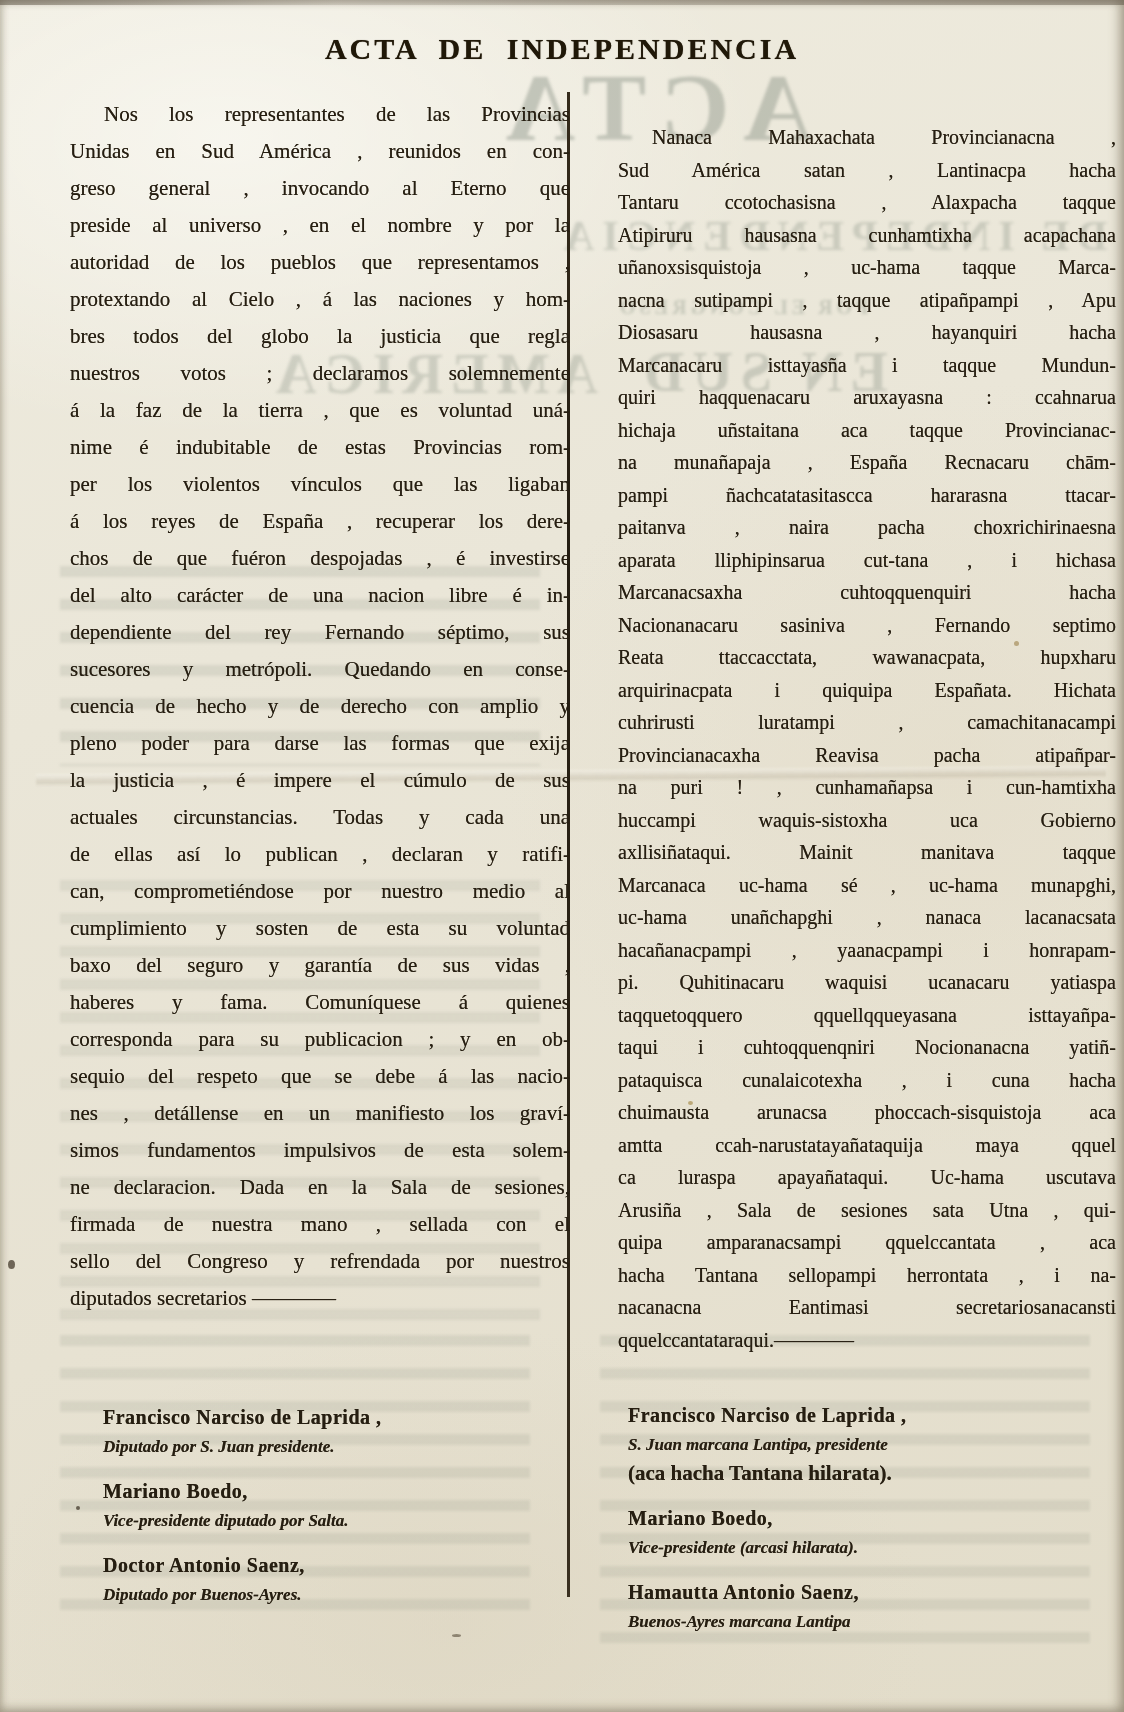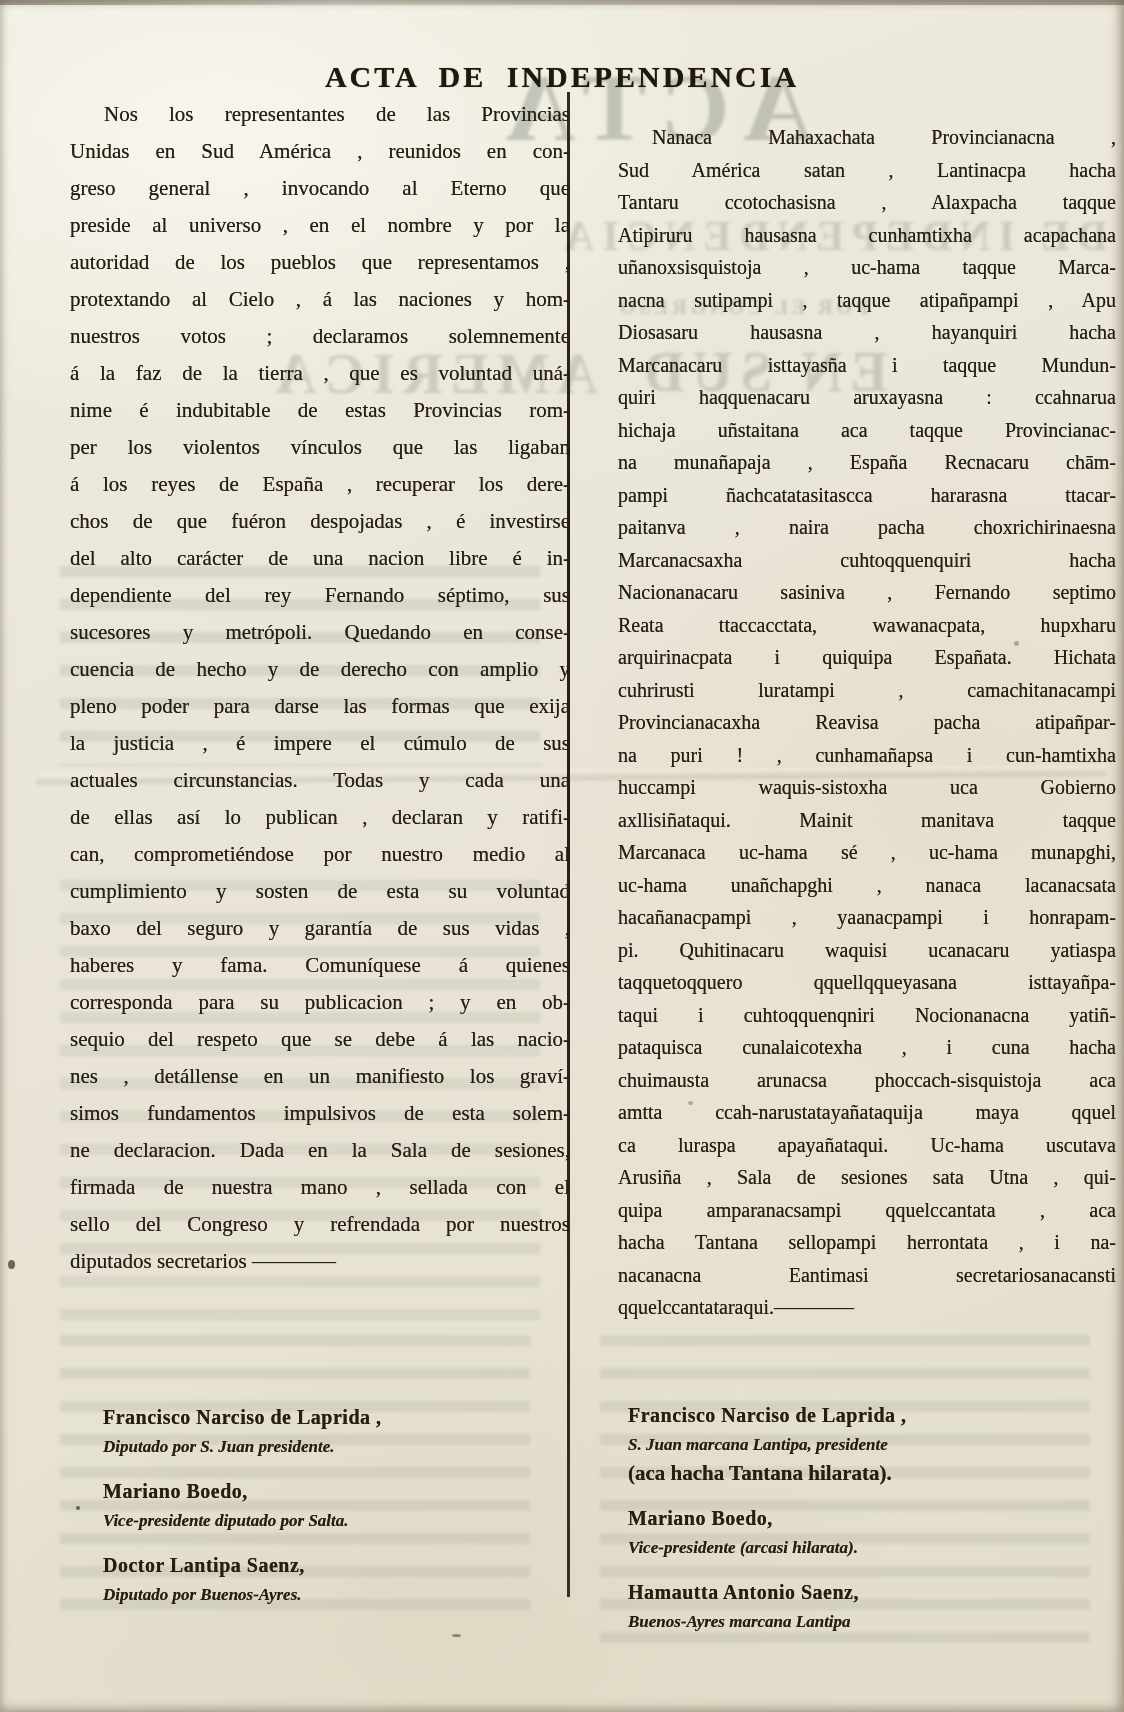--- a/index.html
+++ b/index.html
@@ -20,21 +20,20 @@
       inset 0 -5px 10px rgba(92,80,58,0.22),
       inset 0 4px 7px rgba(92,80,58,0.18),
       inset 4px 0 7px rgba(92,80,58,0.10);
   }
   .title{
     position:absolute;top:32px;left:0;width:100%;
     text-align:center;font-size:30px;font-weight:bold;
     letter-spacing:3px;word-spacing:10px;
     color:#201808;
     text-shadow:0 0 0.7px rgba(32,24,8,0.8);
-    margin-top:28px;
   }
   
   .col{position:absolute;top:96px;}
   .col-left{left:70px;width:500px;}
   .col-right{left:618px;width:498px;margin-top:25px;}
   .line{
     text-align:justify;text-align-last:justify;text-justify:inter-word;
     white-space:normal;overflow:hidden;
     text-shadow:0 0 0.6px rgba(38,30,17,0.75);
   }
@@ -125,20 +124,21 @@
 
   <div class="divider"></div>
 
   <div id="col-left" class="col col-left">
       <div class="line indent">Nos los representantes de las Provincias</div>
       <div class="line">Unidas en Sud América , reunidos en con-</div>
       <div class="line">greso general , invocando al Eterno que</div>
       <div class="line">preside al universo , en el nombre y por la</div>
       <div class="line">autoridad de los pueblos que representamos ,</div>
       <div class="line">protextando al Cielo , á las naciones y hom-</div>
+      <div class="line">bres todos del globo la justicia que regla</div>
       <div class="line">nuestros votos ; declaramos solemnemente</div>
       <div class="line">á la faz de la tierra , que es voluntad uná-</div>
       <div class="line">nime é indubitable de estas Provincias rom-</div>
       <div class="line">per los violentos vínculos que las ligaban</div>
       <div class="line">á los reyes de España , recuperar los dere-</div>
       <div class="line">chos de que fuéron despojadas , é investirse</div>
       <div class="line">del alto carácter de una nacion libre é in-</div>
       <div class="line">dependiente del rey Fernando séptimo, sus</div>
       <div class="line">sucesores y metrópoli. Quedando en conse-</div>
       <div class="line">cuencia de hecho y de derecho con amplio y</div>
@@ -166,20 +166,21 @@
       <div class="line">Atipiruru hausasna cunhamtixha acapachana</div>
       <div class="line">uñanoxsisquistoja , uc-hama taqque Marca-</div>
       <div class="line">nacna sutipampi , taqque atipañpampi , Apu</div>
       <div class="line">Diosasaru hausasna , hayanquiri hacha</div>
       <div class="line">Marcanacaru isttayasña i taqque Mundun-</div>
       <div class="line">quiri haqquenacaru aruxayasna : ccahnarua</div>
       <div class="line">hichaja uñstaitana aca taqque Provincianac-</div>
       <div class="line">na munañapaja , España Recnacaru chām-</div>
       <div class="line">pampi ñachcatatasitascca hararasna ttacar-</div>
       <div class="line">paitanva , naira pacha choxrichirinaesna</div>
+      <div class="line">aparata lliphipinsarua cut-tana , i hichasa</div>
       <div class="line">Marcanacsaxha cuhtoqquenquiri hacha</div>
       <div class="line">Nacionanacaru sasiniva , Fernando septimo</div>
       <div class="line">Reata ttaccacctata, wawanacpata, hupxharu</div>
       <div class="line">arquirinacpata i quiquipa Españata. Hichata</div>
       <div class="line">cuhrirusti luratampi , camachitanacampi</div>
       <div class="line">Provincianacaxha Reavisa pacha atipañpar-</div>
       <div class="line">na puri ! , cunhamañapsa i cun-hamtixha</div>
       <div class="line">huccampi waquis-sistoxha uca Gobierno</div>
       <div class="line">axllisiñataqui. Mainit manitava taqque</div>
       <div class="line">Marcanaca uc-hama sé , uc-hama munapghi,</div>
@@ -202,21 +203,21 @@
   <div id="sigs-left" class="sigs sigs-left">
       <div class="sig-entry">
         <div class="sig-name">Francisco Narciso de Laprida ,</div>
         <div class="sig-role">Diputado por S. Juan presidente.</div>
       </div>
       <div class="sig-entry">
         <div class="sig-name">Mariano Boedo,</div>
         <div class="sig-role">Vice-presidente diputado por Salta.</div>
       </div>
       <div class="sig-entry">
-        <div class="sig-name">Doctor Lantipa Saenz,</div>
+        <div class="sig-name">Doctor Antonio Saenz,</div>
         <div class="sig-role">Diputado por Buenos-Ayres.</div>
       </div>
     </div>
   <div id="sigs-right" class="sigs sigs-right">
       <div class="sig-entry">
         <div class="sig-name">Francisco Narciso de Laprida ,</div>
         <div class="sig-role">S. Juan marcana Lantipa, presidente</div>
         <div class="sig-note">(aca hacha Tantana hilarata).</div>
       </div>
       <div class="sig-entry">

